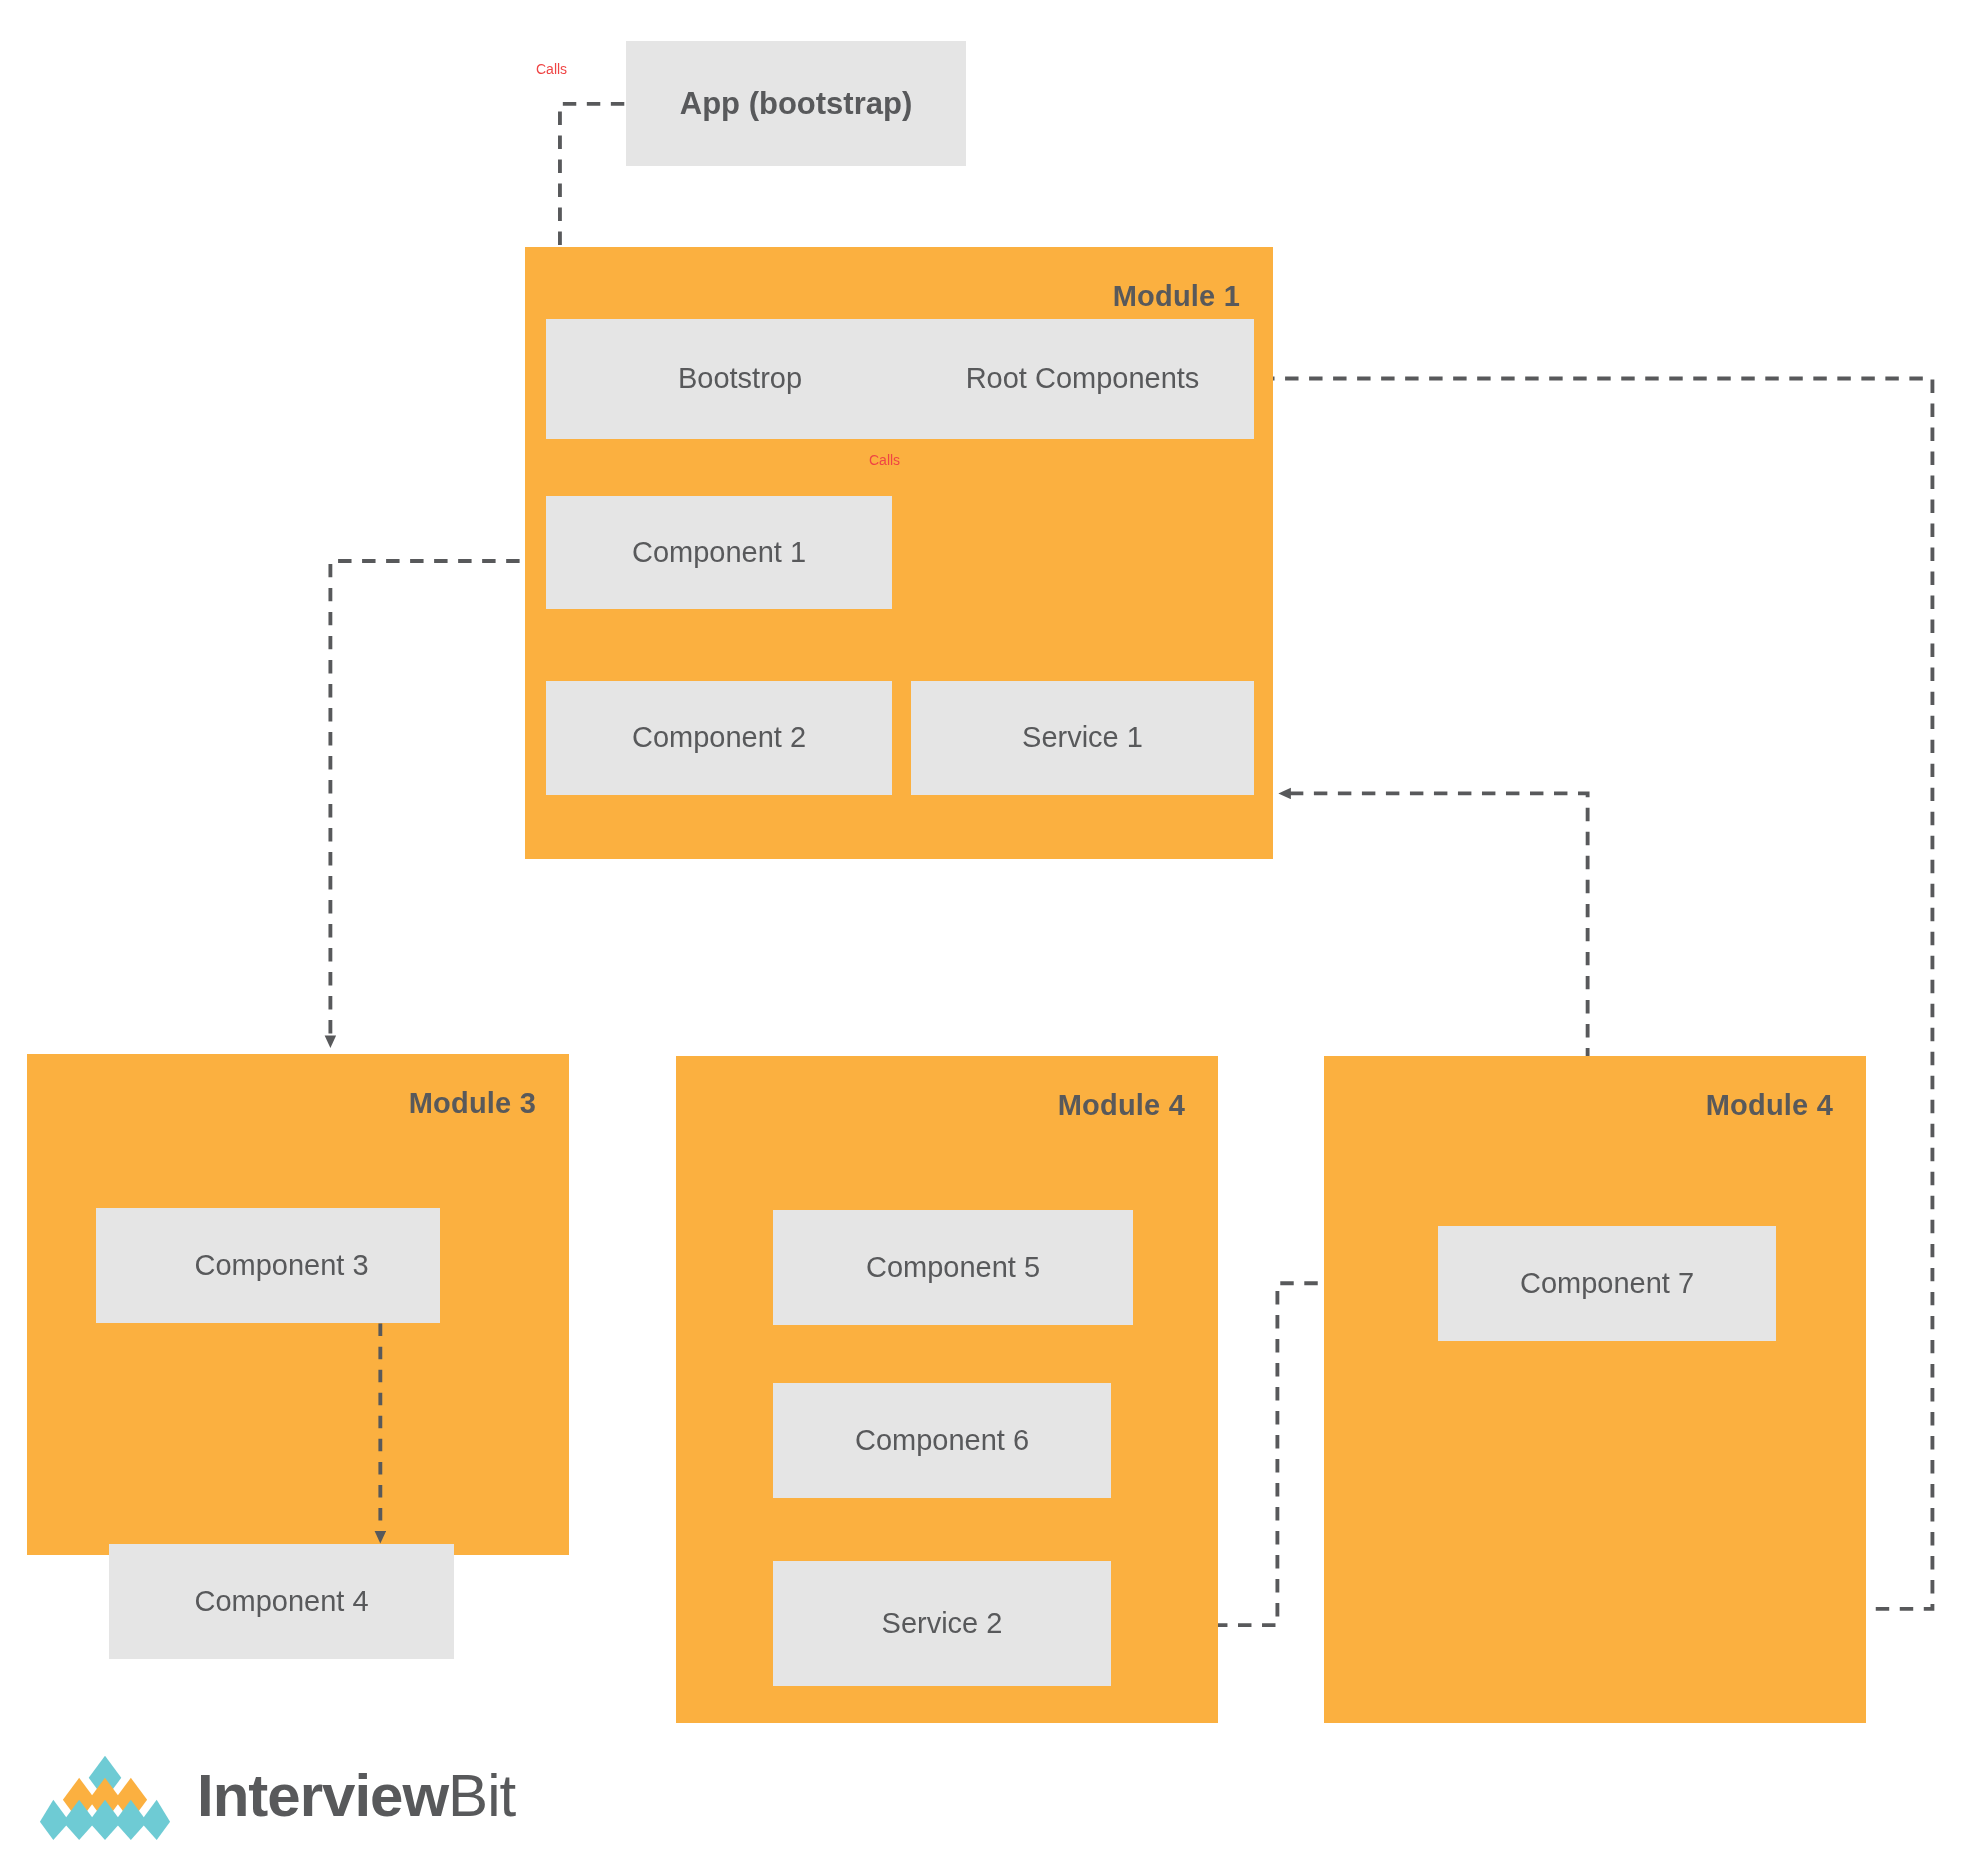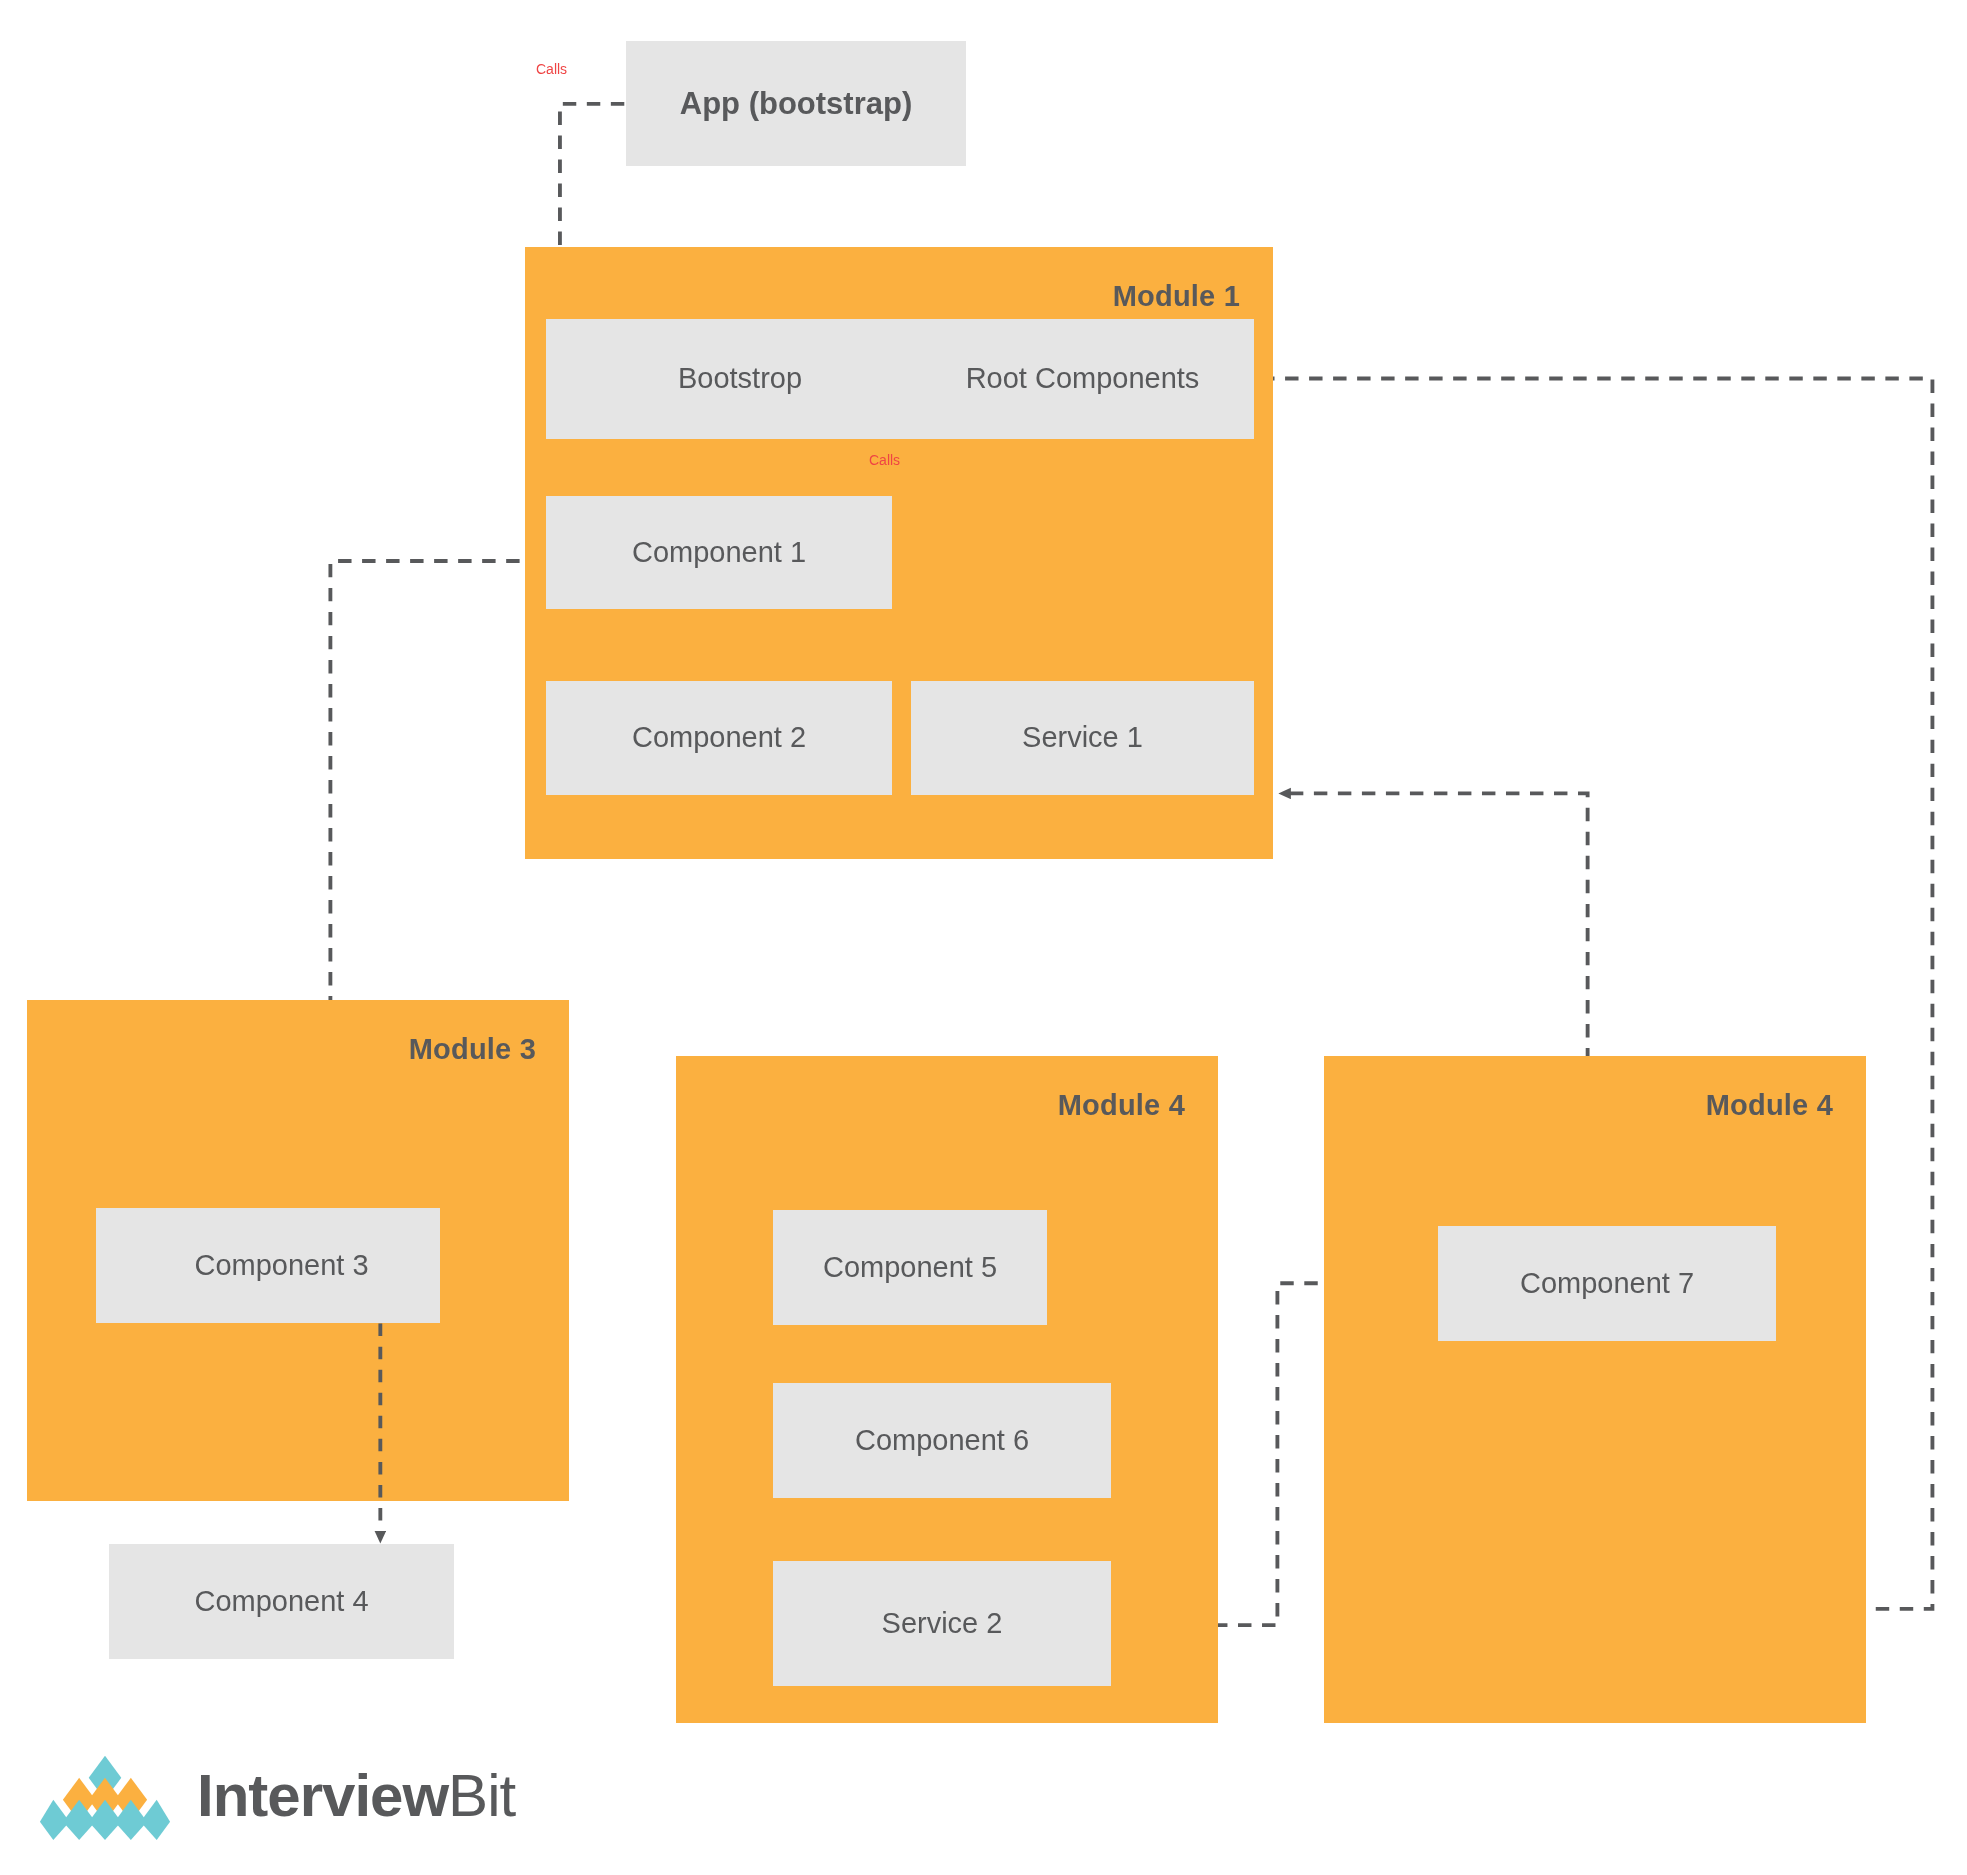--- a/index.html
+++ b/index.html
@@ -155,41 +155,41 @@
   </div>
 
   <div class="box" style="left:546px;top:681px;width:346px;height:114px;">
     <span>Component 2</span>
   </div>
 
   <div class="box" style="left:911px;top:681px;width:343px;height:114px;">
     <span>Service 1</span>
   </div>
 
-  <div class="module" style="left:27px;top:1000px;width:542px;height:501px;">
+  <div class="module" style="left:27px;top:1054px;width:542px;height:501px;">
     <span class="module-title">Module 3</span>
   </div>
 
   <div class="box" style="left:96px;top:1208px;width:344px;height:115px;padding-left:27px;">
     <span>Component 3</span>
   </div>
 
   <div class="box" style="left:109px;top:1544px;width:345px;height:115px;">
     <span>Component 4</span>
   </div>
 
   <svg class="wire-local" style="position:absolute;left:0;top:0;width:1967px;height:1875px;pointer-events:none;" viewBox="0 0 2048 1952" xmlns="http://www.w3.org/2000/svg">
     <path d="M396,1378 L396,1600" fill="none" stroke="#58595b" stroke-width="4" stroke-dasharray="13,11" marker-end="url(#ah)"></path>
   </svg>
 
   <div class="module" style="left:676px;top:1056px;width:542px;height:667px;">
     <span class="module-title">Module 4</span>
   </div>
 
-  <div class="box" style="left:773px;top:1210px;width:274px;height:115px;">
+  <div class="box" style="left:773px;top:1210px;width:360px;height:115px;">
     <span>Component 5</span>
   </div>
 
   <div class="box" style="left:773px;top:1383px;width:338px;height:115px;">
     <span>Component 6</span>
   </div>
 
   <div class="box" style="left:773px;top:1561px;width:338px;height:125px;">
     <span>Service 2</span>
   </div>

